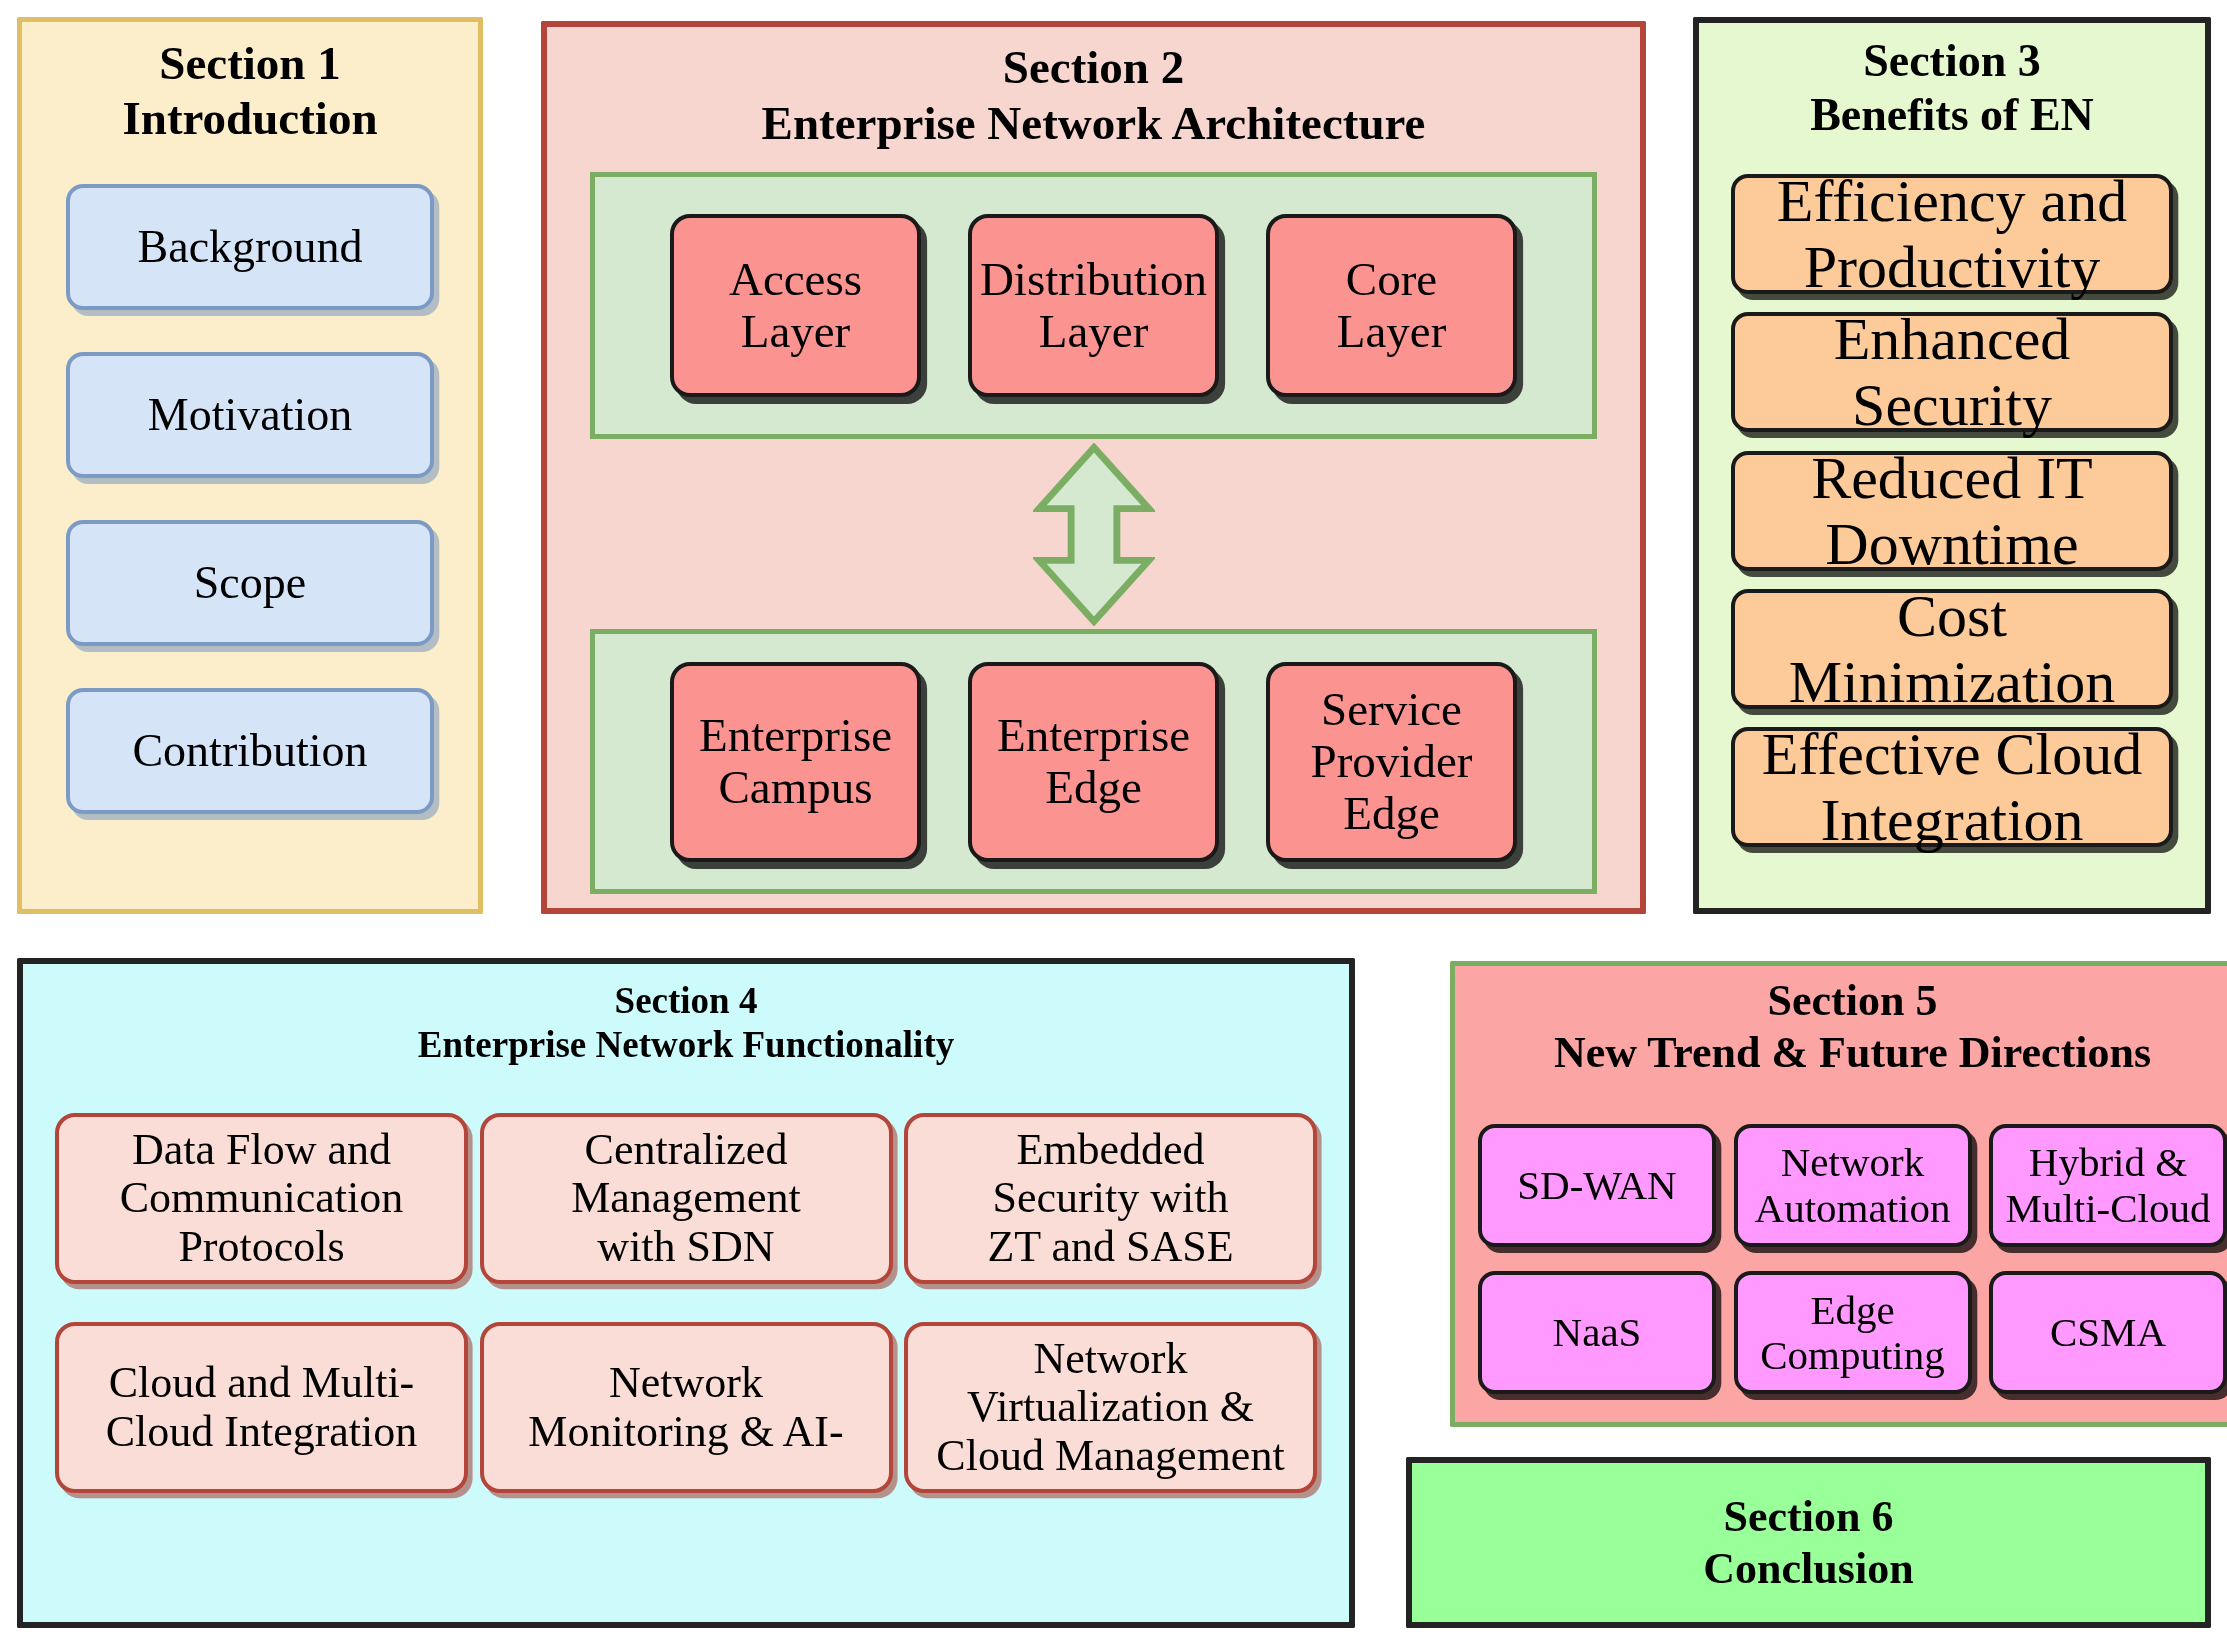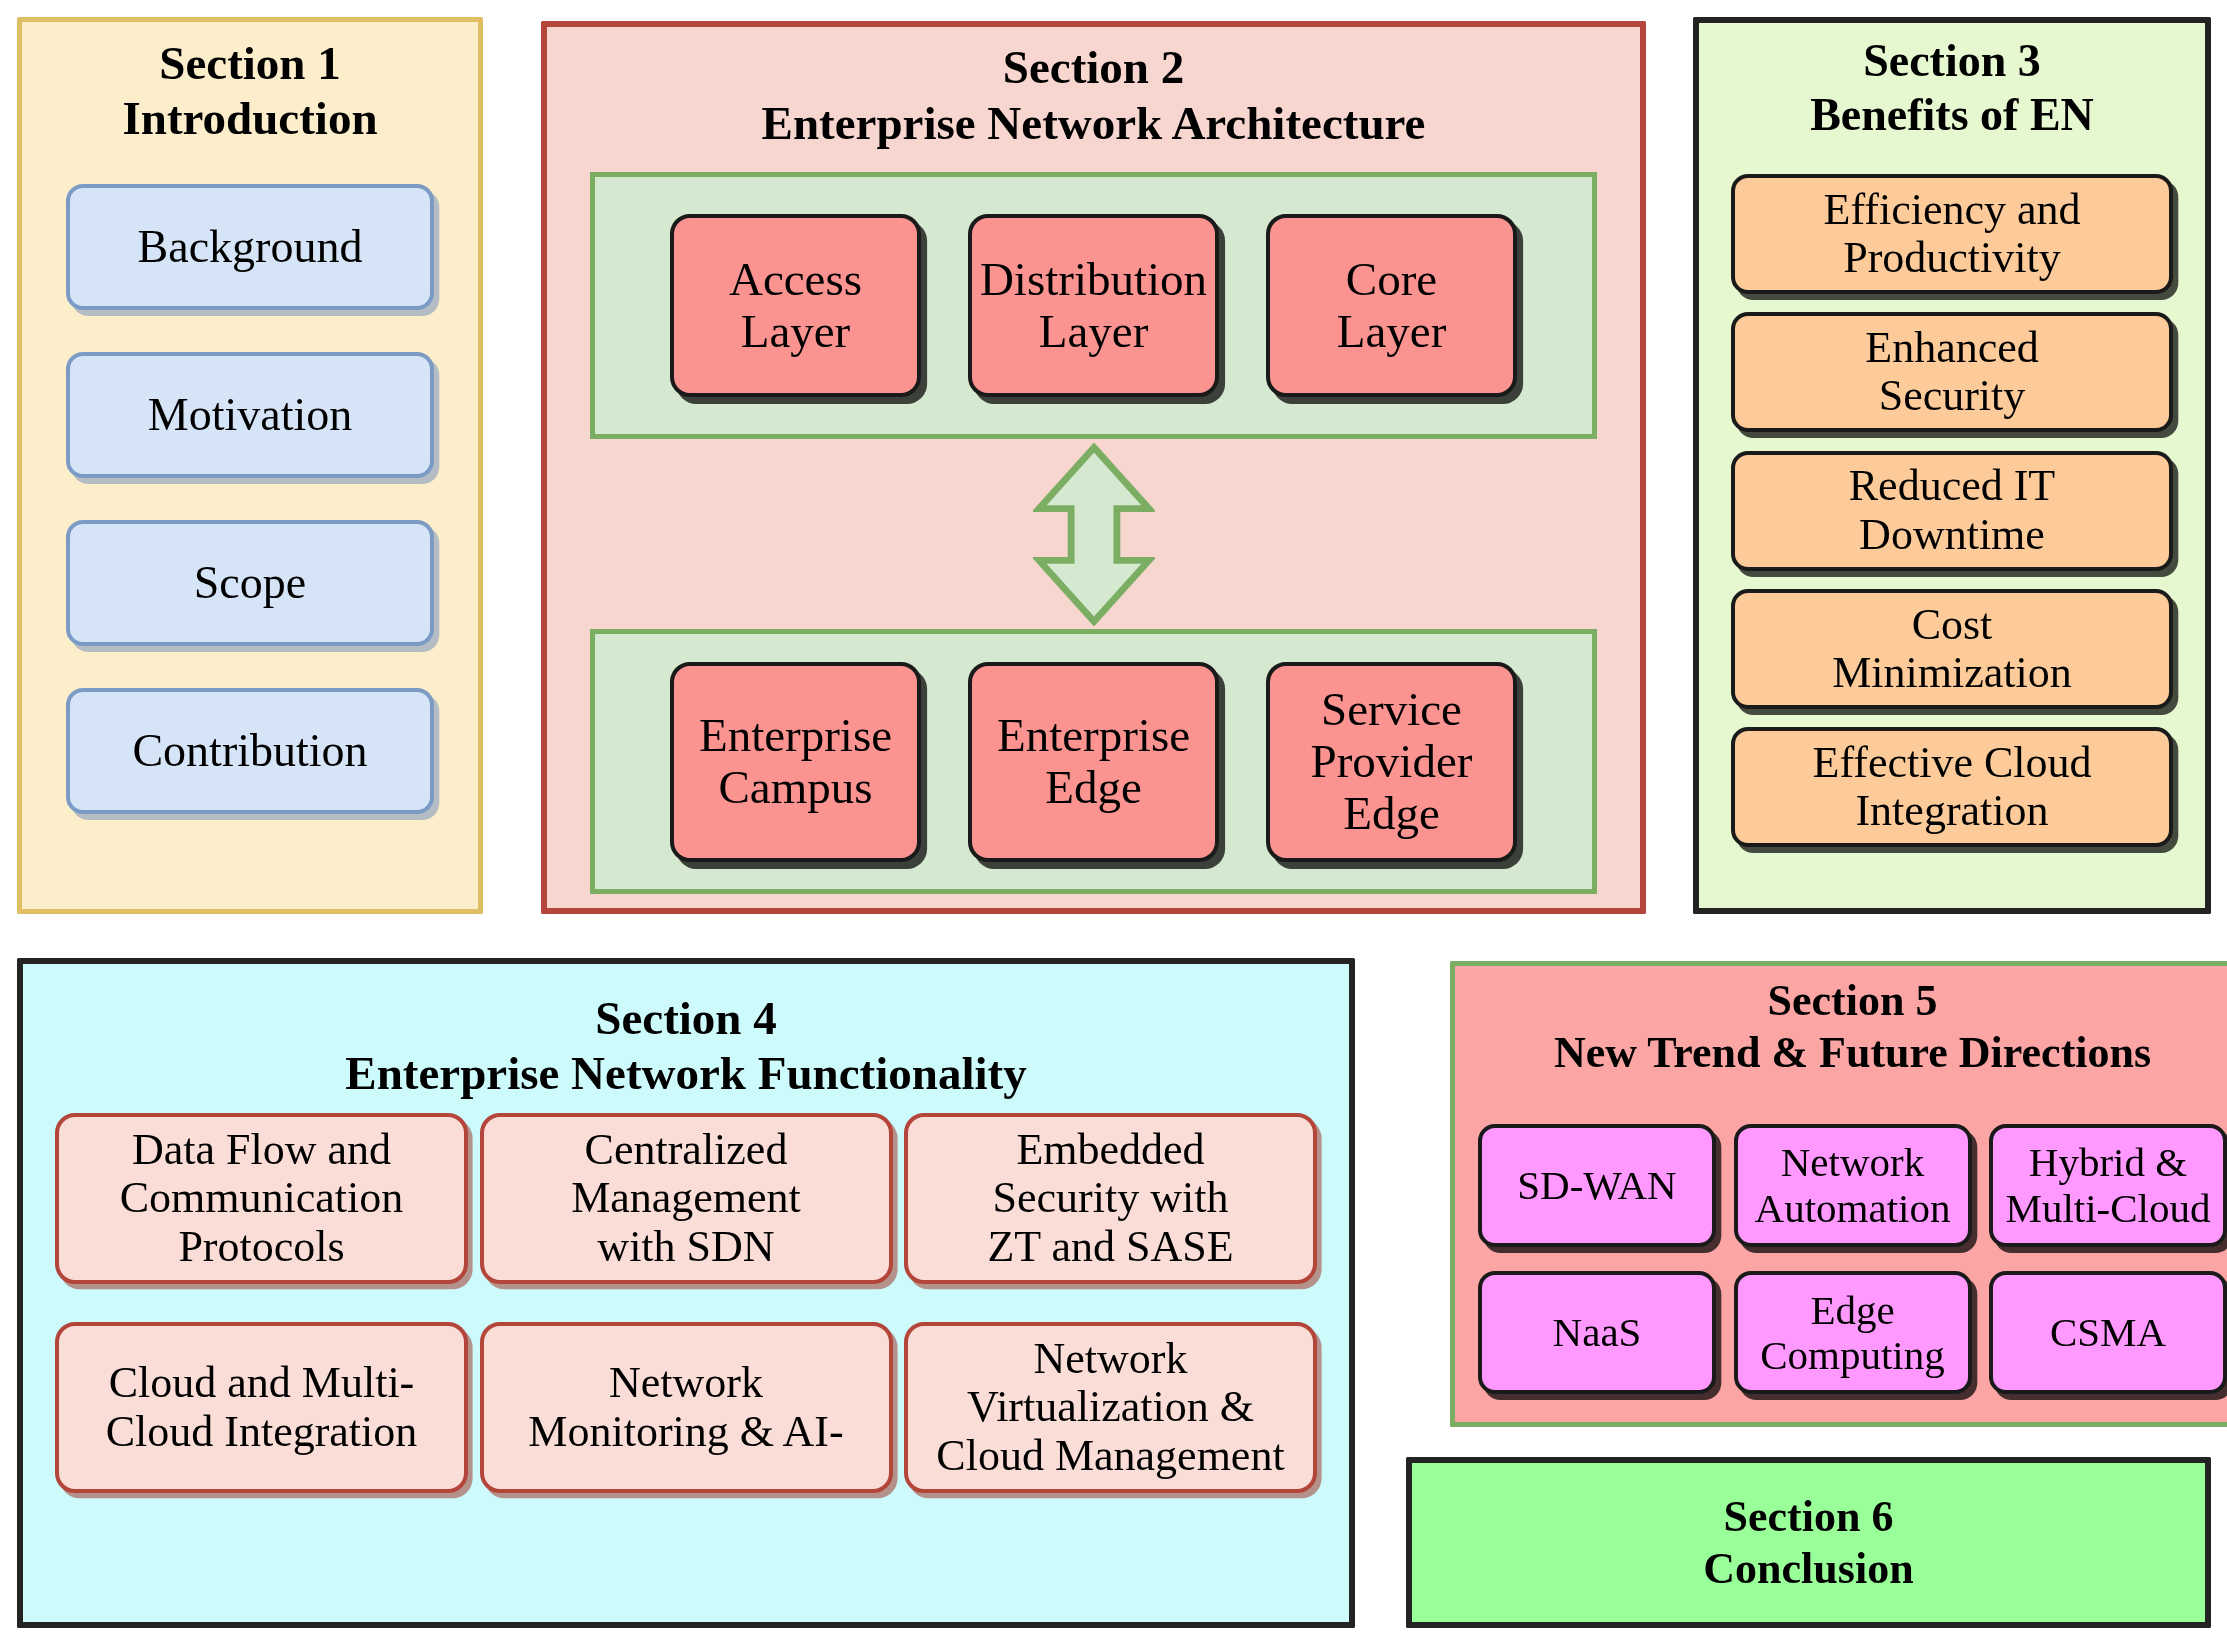--- a/index.html
+++ b/index.html
@@ -111,32 +111,32 @@
   }
   #sec3 .panel-title { font-size: 46px; margin-top: 10.7px; }
   #sec3 .chip-list {
     position: absolute; left: 32px; right: 32px; top: 151px;
     display: flex; flex-direction: column; gap: 18.3px;
   }
   #sec3 .chip {
     height: 120px;
     background: #FCCB99;
     border: 4.6px solid #1a1a1a;
-    font-size: 44px;
+    font-size: 60px;
     border-radius: 17px;
     box-shadow: 5.3px 6.1px 0 rgba(0,0,0,0.70);
   }
 
   
   #sec4 {
     left: 17px; top: 958px; width: 1338px; height: 670px;
     background: #CDFAFB;
     border: 6.1px solid #232323;
   }
-  #sec4 .panel-title { font-size: 47px; margin-top: 27px; }
+  #sec4 .panel-title { font-size: 37px; margin-top: 15px; }
   #sec4 .grid {
     position: absolute; left: 32px; right: 32px; top: 149px;
     display: flex; flex-direction: column; gap: 38px;
   }
   #sec4 .grid-row {
     display: flex; justify-content: space-between;
   }
   #sec4 .chip {
     width: 413px; height: 171px;
     background: #FADDD6;

